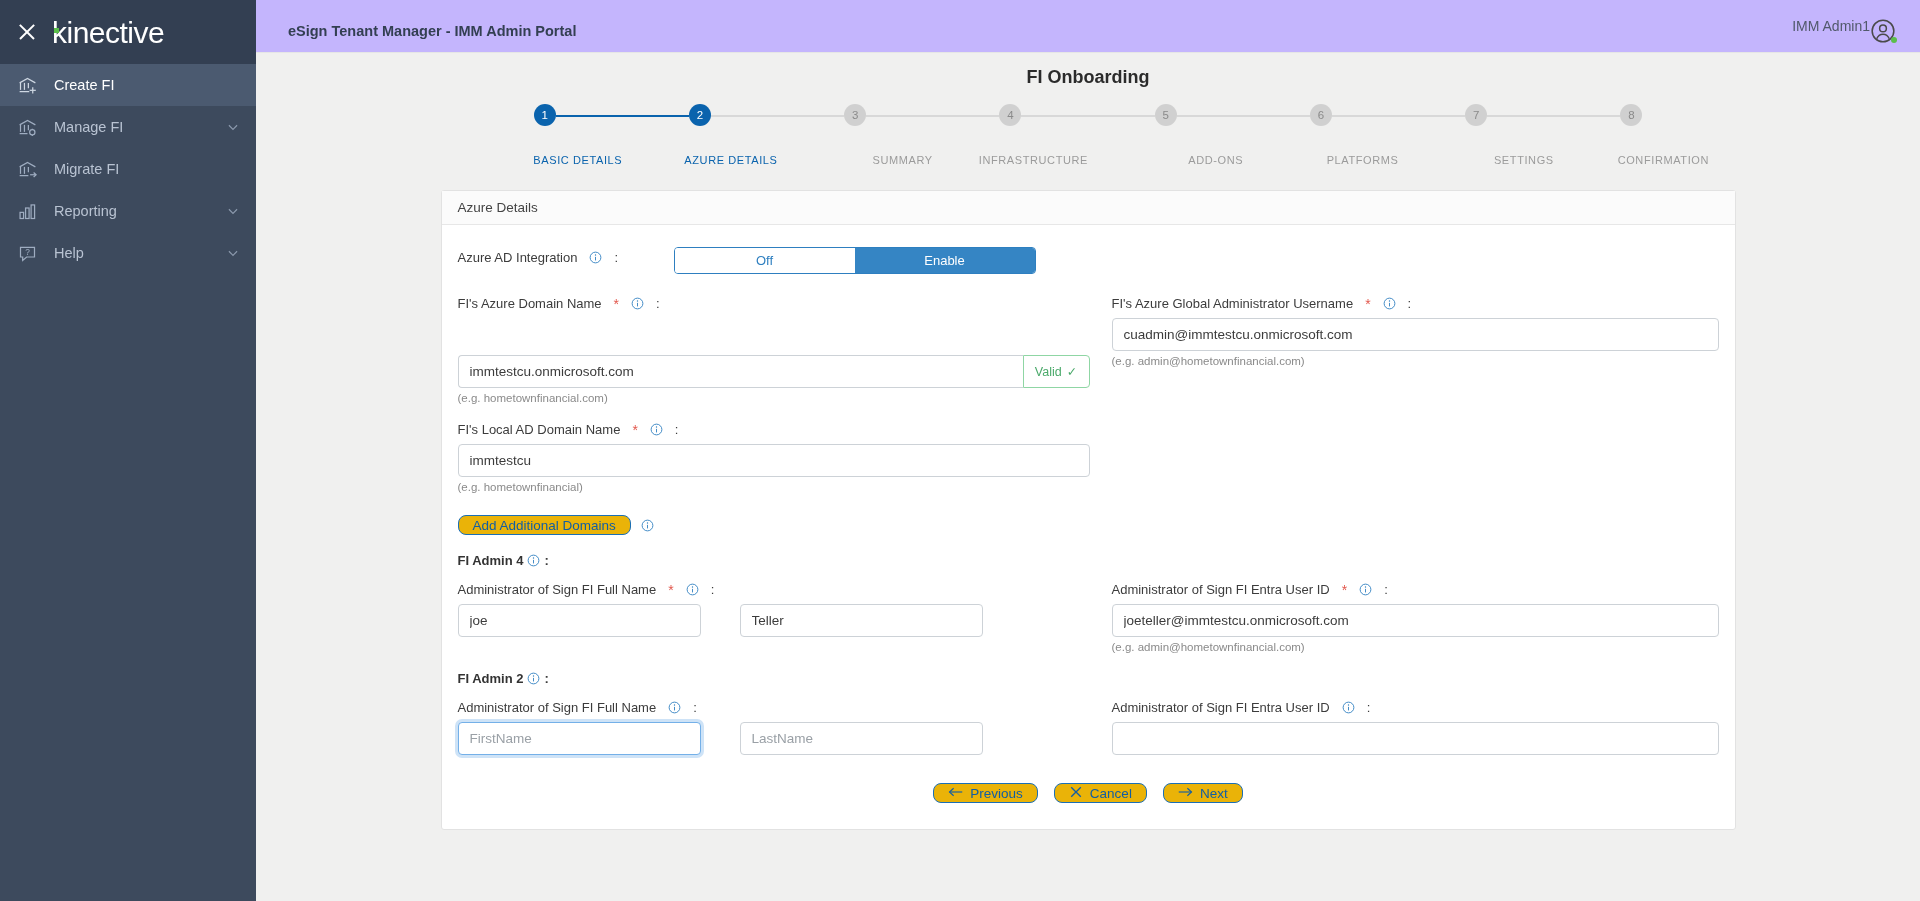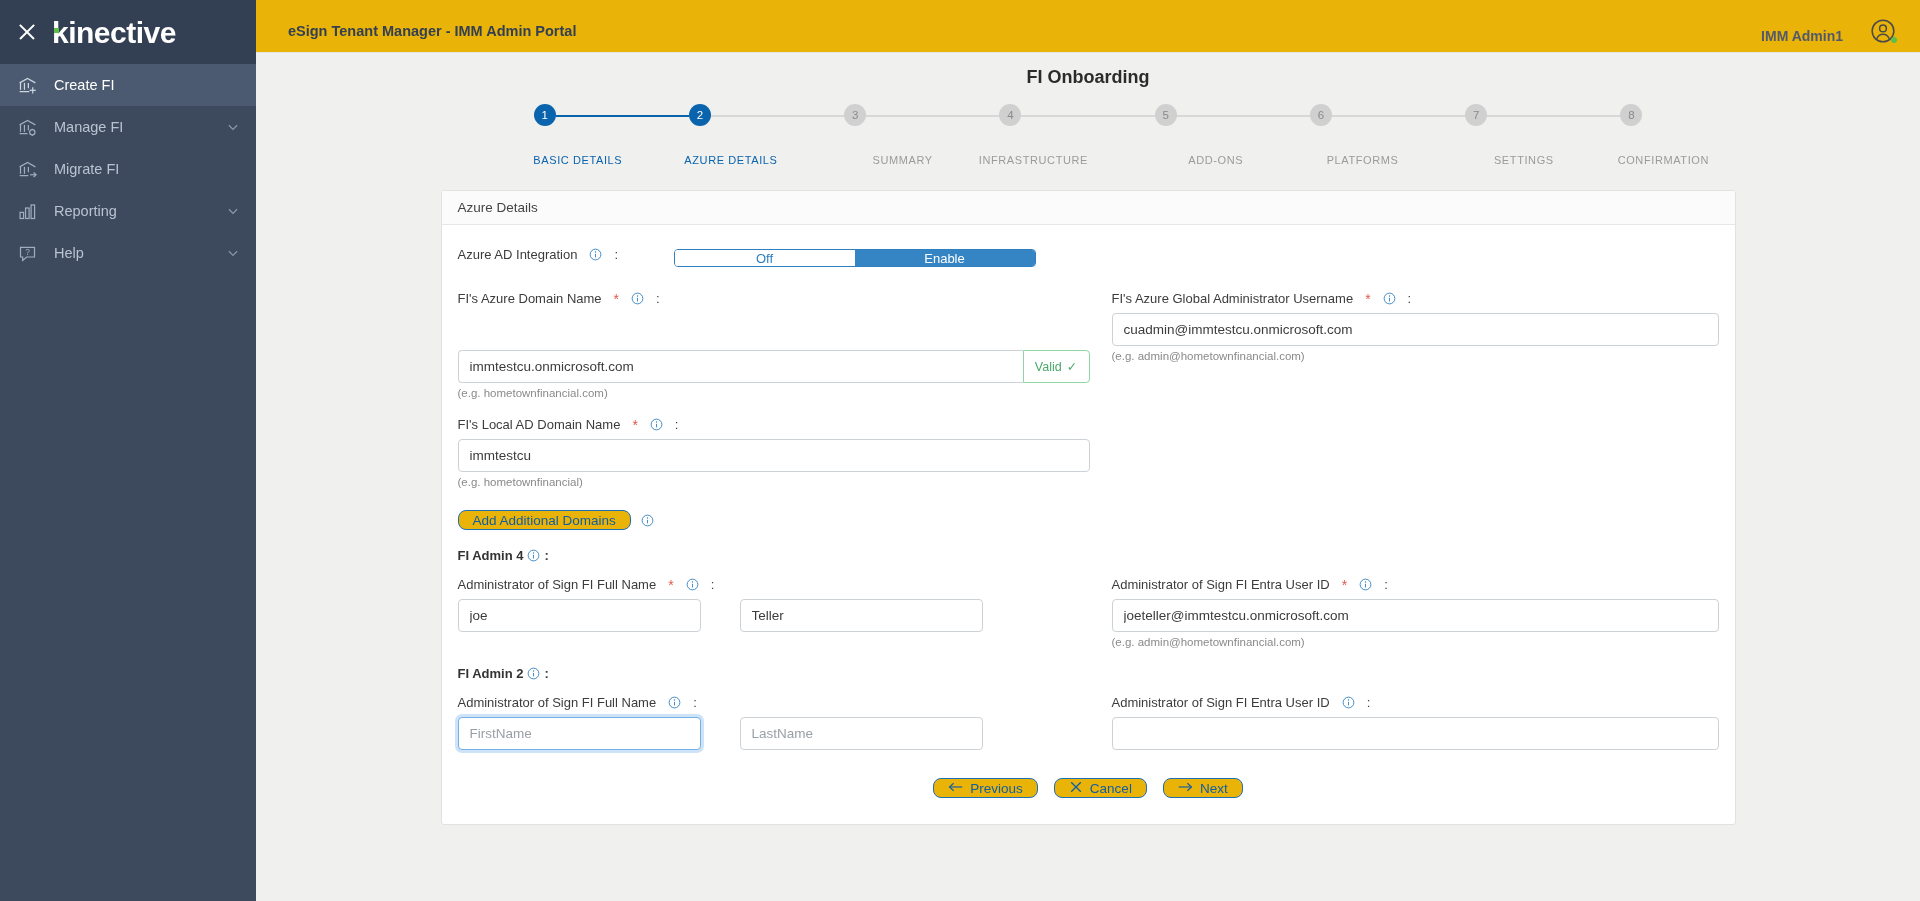--- a/index.html
+++ b/index.html
@@ -28,21 +28,21 @@
     width: 22px; height: 22px;
     position: relative; cursor: pointer; flex: 0 0 22px;
   }
   .close-x::before, .close-x::after {
     content: ""; position: absolute; left: 1px; top: 10px;
     width: 20px; height: 1.8px; background: #ffffff;
   }
   .close-x::before { transform: rotate(45deg); }
   .close-x::after  { transform: rotate(-45deg); }
   .brand {
-    color: #ffffff; font-size: 30px; font-weight: 700;
+    color: #ffffff; font-size: 30px; font-weight: 400;
     letter-spacing: -0.5px; position: relative; line-height: 1;
     padding-top: 2px;
   }
   .brand .dot {
     position: absolute; left: 2px; top: 12px;
     width: 5px; height: 5px; background: #5bbf4a;
   }
 
   .nav { padding-top: 0; }
   .nav-item {
@@ -52,28 +52,28 @@
   }
   .nav-item.active { background: #4b5a70; color: #ffffff; }
   .nav-item .ico { width: 22px; height: 22px; flex: 0 0 22px; display: flex; align-items: center; justify-content: center; }
   .nav-item .label { flex: 1 1 auto; }
   .nav-item .chev { width: 14px; height: 14px; flex: 0 0 14px; opacity: .8; }
   .nav-item svg { display: block; }
 
   
   .main { flex: 1 1 auto; display: flex; flex-direction: column; min-width: 0; }
   .topbar {
-    height: 53px; flex: 0 0 53px; background: #eab308;
+    height: 53px; flex: 0 0 53px; background: #c4b5fd;
     display: flex; align-items: center;
     padding: 10px 24px 0 32px;
     border-bottom: 1px solid #e6e6e6;
   }
   .topbar-title { font-size: 14.5px; font-weight: bold; color: #333f52; }
   .topbar-spacer { flex: 1 1 auto; }
-  .topbar-user { display: flex; align-items: flex-end; gap: 27px; cursor: pointer; font-weight: bold; }
+  .topbar-user { display: flex; align-items: flex-start; gap: 0; cursor: pointer; }
   .topbar-user .uname { font-size: 14px; color: #51596b; }
   .avatar { position: relative; width: 26px; height: 26px; }
   .avatar .greendot {
     position: absolute; right: -1px; bottom: 1px;
     width: 6px; height: 6px; border-radius: 50%; background: #5bbf4a;
   }
 
   .content { flex: 1 1 auto; background: #f0f0ef; overflow: hidden; position: relative; }
 
   .page-title {
@@ -163,21 +163,21 @@
     border: 1px solid #8fd6a4; border-radius: 0 4px 4px 0;
     background: #fff; color: #4aa96a;
     display: flex; align-items: center; justify-content: center;
     gap: 5px; font-size: 12.5px;
   }
 
   
   .toggle-row { display: flex; align-items: center; }
   .toggle-label { width: 216px; flex: 0 0 216px; }
   .toggle {
-    display: flex; width: 362px; height: 18px;
+    display: flex; width: 362px; height: 27px;
     border: 1px solid #2e7fc0; border-radius: 4px; overflow: hidden;
   }
   .toggle div {
     flex: 1 1 50%; display: flex; align-items: center; justify-content: center;
     font-size: 13px; cursor: pointer;
   }
   .toggle .off { background: #ffffff; color: #2e7fc0; }
   .toggle .on  { background: #3585c4; color: #ffffff; }
 
   .btn-outline {

